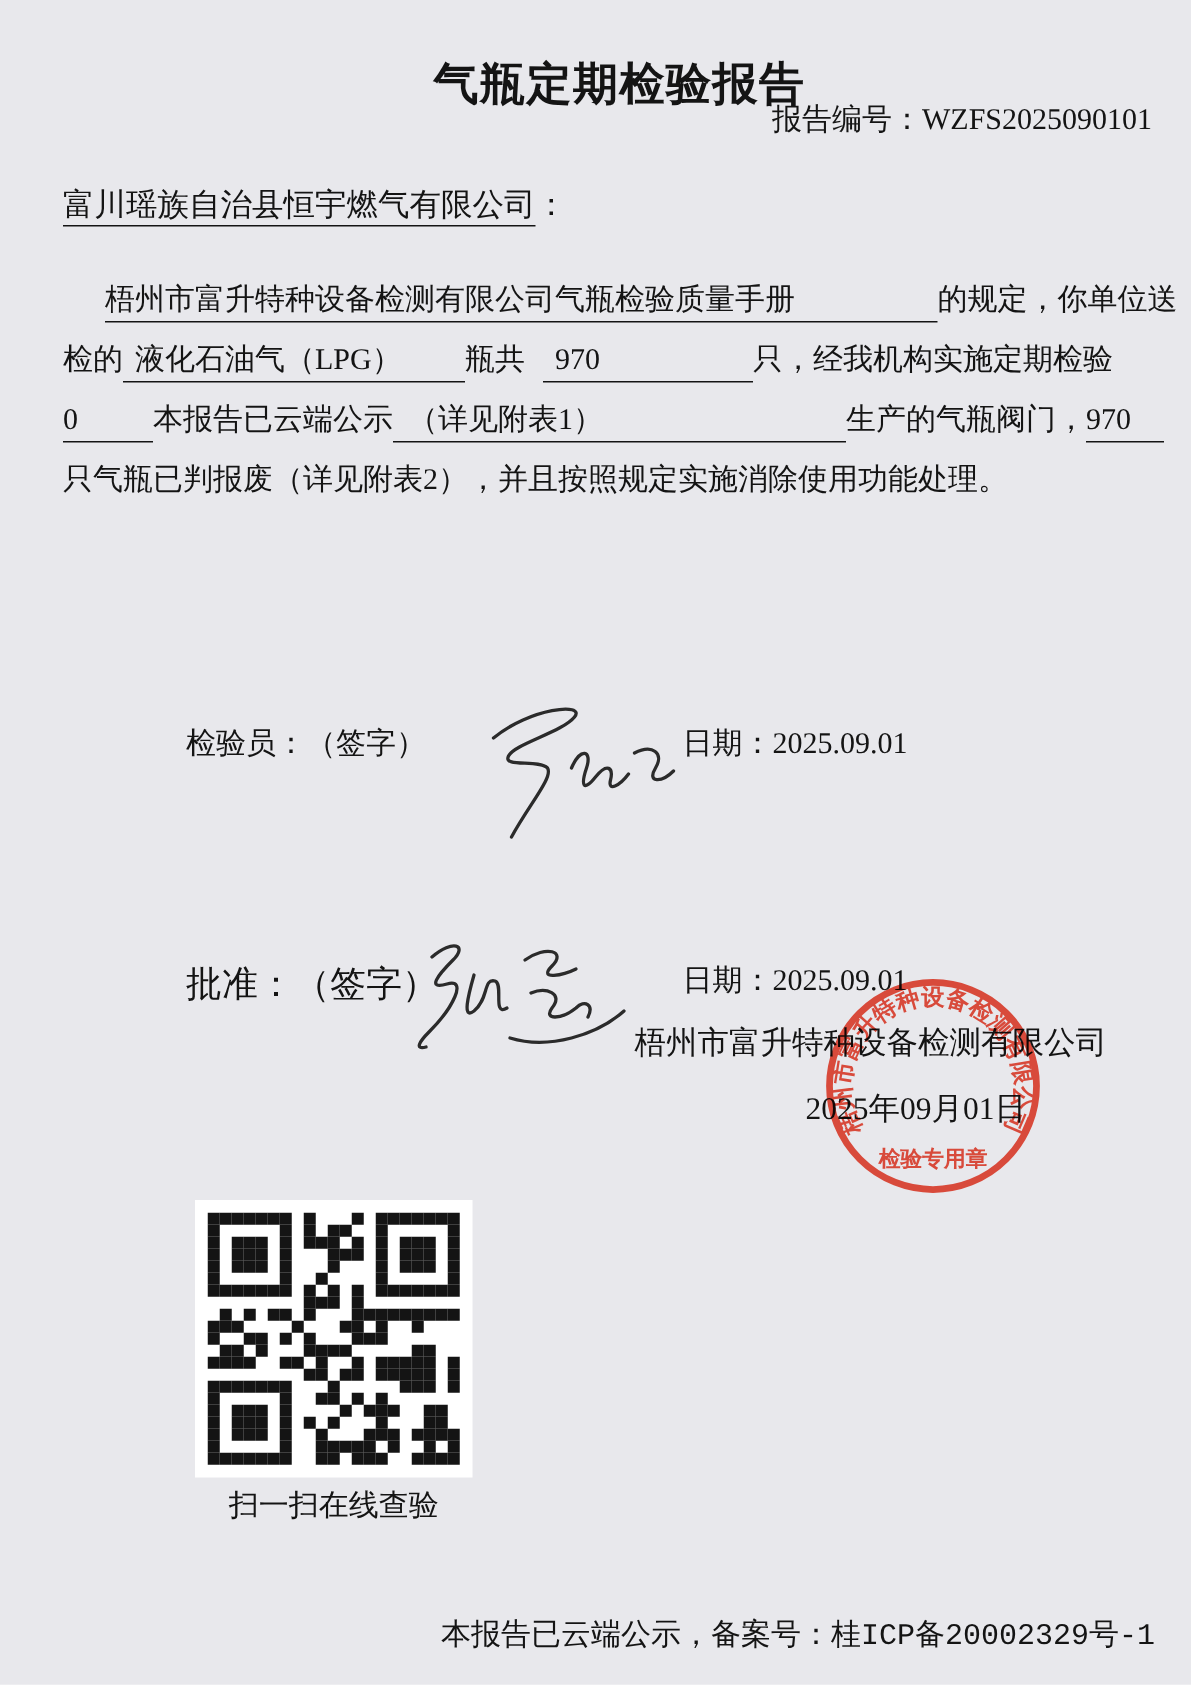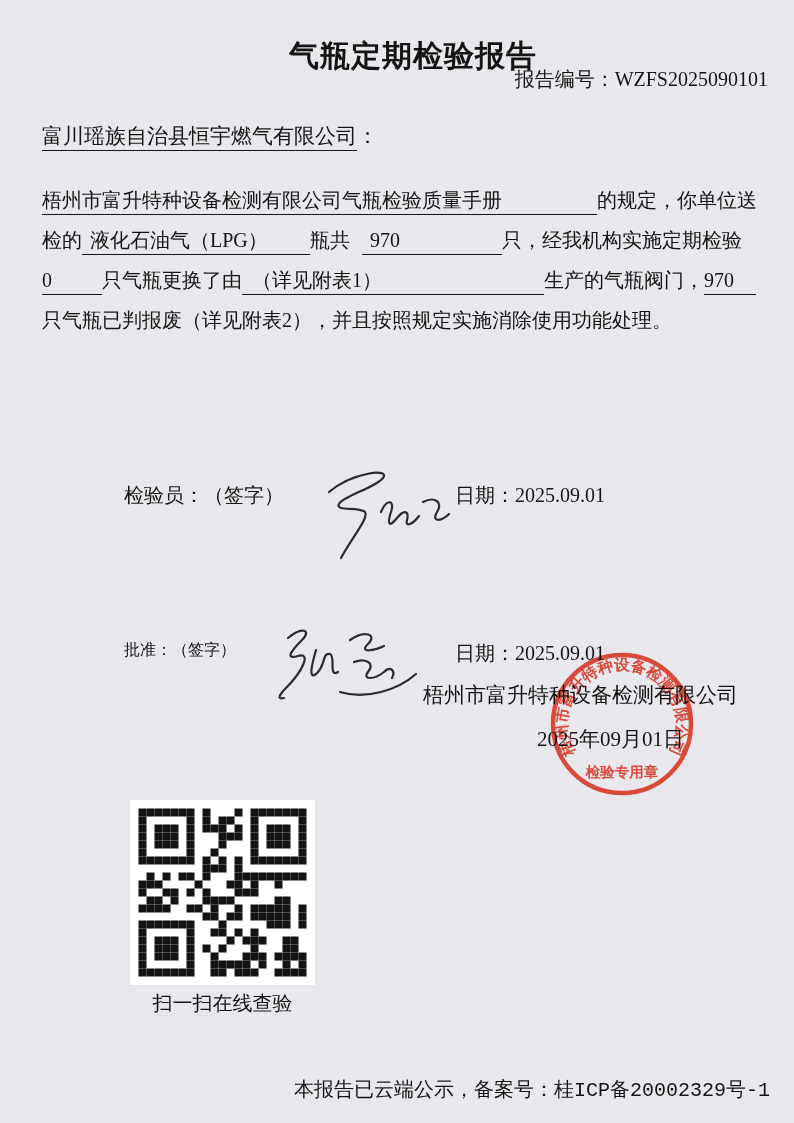--- a/index.html
+++ b/index.html
@@ -21,30 +21,30 @@
   .addressee { position:absolute; top:122px; left:42px; font-size:21px; }
   .u {
     display:inline-block;
     border-bottom:1.5px solid #141414;
     line-height:27px;
     vertical-align:baseline;
   }
   .para { position:absolute; top:180px; left:42px; width:726px; font-size:20px; }
   .pline { height:40px; line-height:40px; white-space:nowrap; }
   .indent { text-indent:31px; }
-  .u-manual { min-width:555px; }
+  .u-manual { min-width:555px;margin-left:28px; }
   .u-gas    { min-width:228px; padding-left:8px; }
   .u-count  { min-width:140px; padding-left:8px; margin-left:12px; }
   .u-pass   { min-width:130px; padding-left:10px; }
   .u-valve0 { min-width:60px; }
   .u-maker  { min-width:302px; padding-left:10px; }
   .u-scrap  { min-width:52px; }
   .sig-label-1 { position:absolute; top:482px; left:124px; font-size:20px; }
   .sig-date-1  { position:absolute; top:482px; left:455px; font-size:20px; }
-  .sig-label-2 { position:absolute; top:640px; left:124px; font-size:16px; }
+  .sig-label-2 { position:absolute; top:640px; left:124px; font-size:24px; }
   .sig-date-2  { position:absolute; top:640px; left:455px; font-size:20px; }
   .org-name { position:absolute; top:681px; left:423px; font-size:21px; }
   .org-date { position:absolute; top:725px; left:537px; font-size:21px; }
   .sig1 { position:absolute; left:295px; top:462px; }
   .sig2 { position:absolute; left:250px; top:616px; }
   .sig1 path, .sig2 path { fill:none; stroke:#2b2b2b; stroke-width:2.2; stroke-linecap:round; }
   .seal { position:absolute; left:547px; top:649px; mix-blend-mode:multiply; opacity:.93; }
   .qr-box { position:absolute; left:130px; top:800px; width:185px; height:185px; background:#ffffff; }
   .qr-caption { position:absolute; left:130px; top:990px; width:185px; text-align:center; font-size:20px; }
   .footer { position:absolute; top:1076px; right:24px; font-size:20px;font-family:Liberation Mono, monospace; }
@@ -54,21 +54,21 @@
 
 <h1 class="title">气瓶定期检验报告</h1>
 
 <div class="report-no"><span>报告编号：</span><span>WZFS2025090101</span></div>
 
 <div class="addressee"><span class="u">富川瑶族自治县恒宇燃气有限公司</span><span>：</span></div>
 
 <div class="para">
   <div class="pline"><span class="u u-manual">梧州市富升特种设备检测有限公司气瓶检验质量手册</span><span>的规定，你单位送</span></div>
   <div class="pline"><span>检的</span><span class="u u-gas">液化石油气（LPG）</span><span>瓶共</span><span class="u u-count">970</span><span>只，经我机构实施定期检验</span></div>
-  <div class="pline"><span class="u u-valve0">0</span><span>只气瓶更换了由</span><span class="u u-maker">（详见附表1）</span><span>生产的气瓶阀门，</span><span class="u u-scrap">970</span></div>
+  <div class="pline"><span class="u u-valve0">0</span><span>本报告已云端公示</span><span class="u u-maker">（详见附表1）</span><span>生产的气瓶阀门，</span><span class="u u-scrap">970</span></div>
   <div class="pline"><span>只气瓶已判报废（详见附表2），并且按照规定实施消除使用功能处理。</span></div>
 </div>
 
 <div class="sig-label-1">检验员：（签字）</div>
 <div class="sig-date-1"><span>日期：</span><span>2025.09.01</span></div>
 
 <svg class="sig1" width="160" height="105" viewBox="0 0 160 105">
   <path d="M34 30 C58 10 96 6 88 16 C80 26 48 34 44 42 C40 50 64 44 70 50 C74 56 58 74 46 96"></path>
   <path d="M86 50 C92 36 100 38 96 50 C92 62 94 66 102 56 C110 46 114 50 112 58 C110 66 118 62 124 54"></path>
   <path d="M128 40 C140 34 148 40 142 50 C136 60 146 60 154 52"></path>

